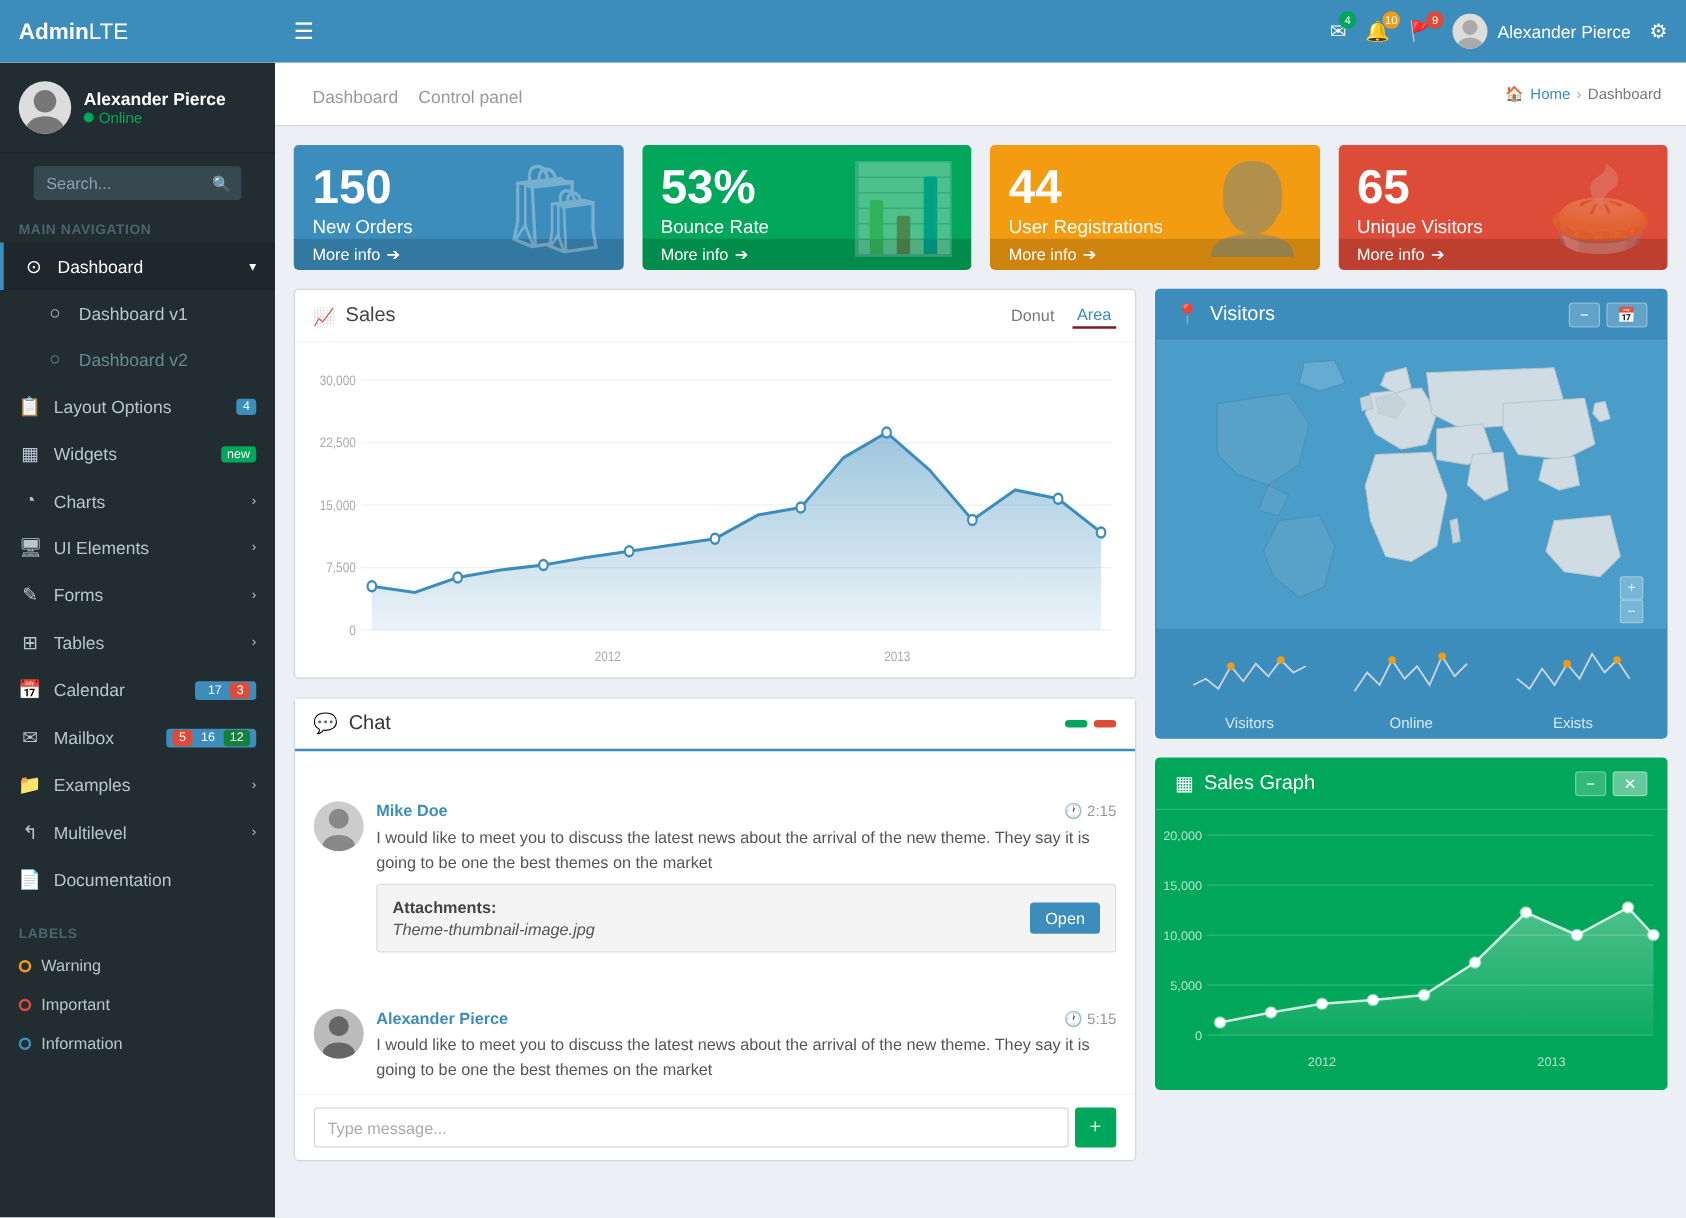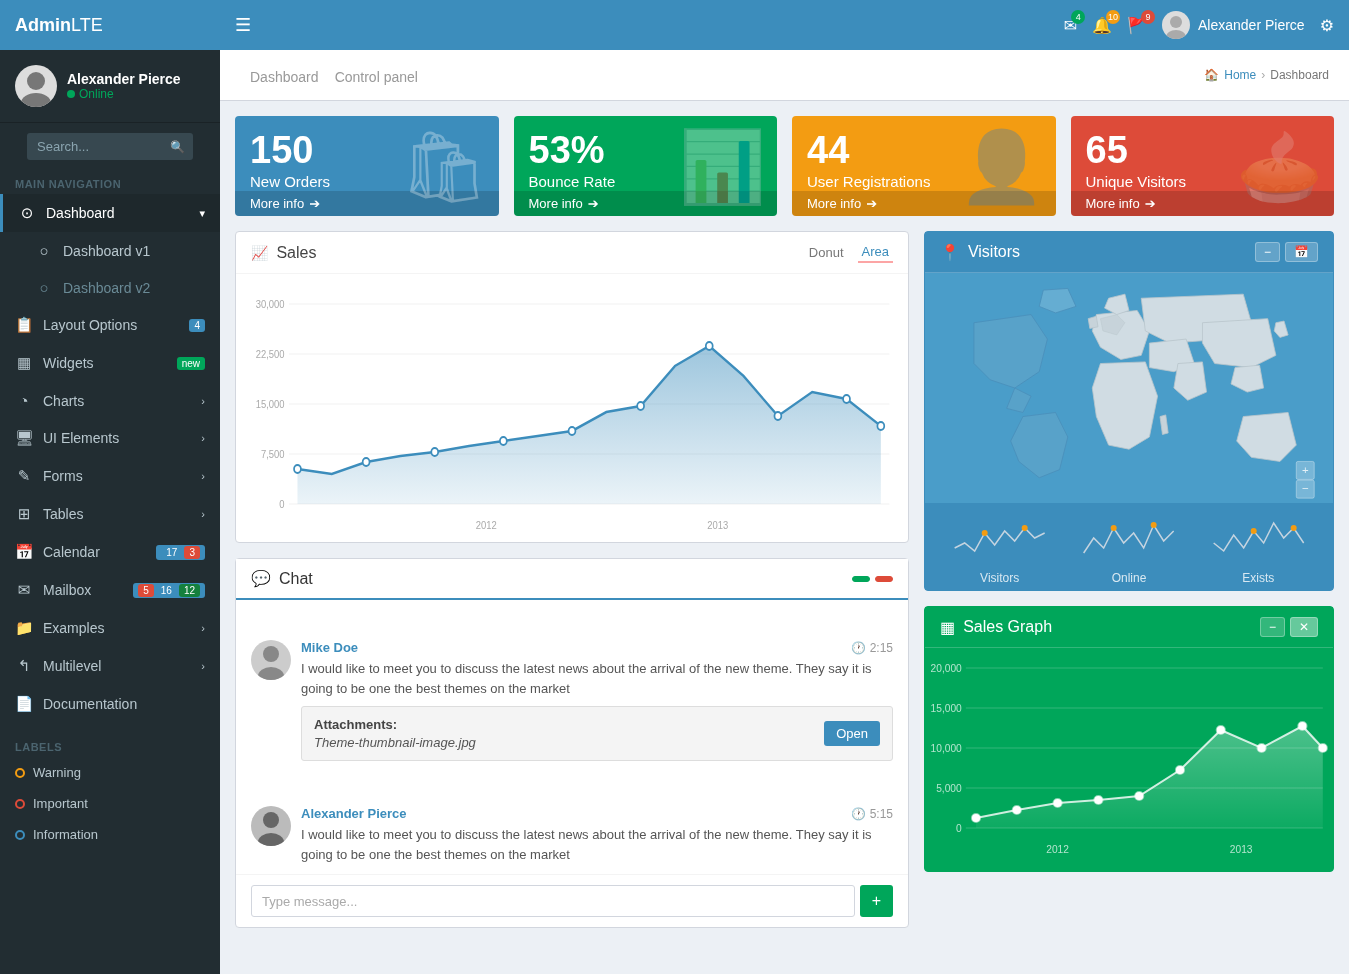--- a/index.html
+++ b/index.html
@@ -95,21 +95,21 @@
     .box-header { padding: 10px 15px; border-bottom: 1px solid #f4f4f4; display: flex; align-items: center; justify-content: space-between; }
     .box-header h3 { font-size: 16px; font-weight: 400; color: #444; display: flex; align-items: center; gap: 8px; }
     .box-tools { display: flex; gap: 5px; }
     .box-btn { background: #fff; border: 1px solid #ddd; color: #555; padding: 2px 8px; border-radius: 3px; cursor: pointer; font-size: 12px; }
 
     
     .sales-box { }
     .sales-box .box-header { }
     .chart-tabs { display: flex; gap: 10px; align-items: center; }
     .chart-tab { color: #777; cursor: pointer; font-size: 13px; padding: 2px 4px; }
-    .chart-tab.active { color: #3c8dbc; border-bottom: 2px solid #fca5a5; }
+    .chart-tab.active { color: #3c8dbc; border-bottom: 2px solid #7f1d1d; }
 
     
     .chart-container { padding: 10px 10px 5px; }
     svg.area-chart { width: 100%; height: 250px; }
 
     
     .chat-box .box-header { background: #fff; border-bottom: 2px solid #3c8dbc; }
     .chat-box .box-header h3 { color: #333; }
     .chat-messages { padding: 10px 15px; display: flex; flex-direction: column; gap: 15px; }
     .chat-msg { display: flex; gap: 10px; margin-top: 30px; }

